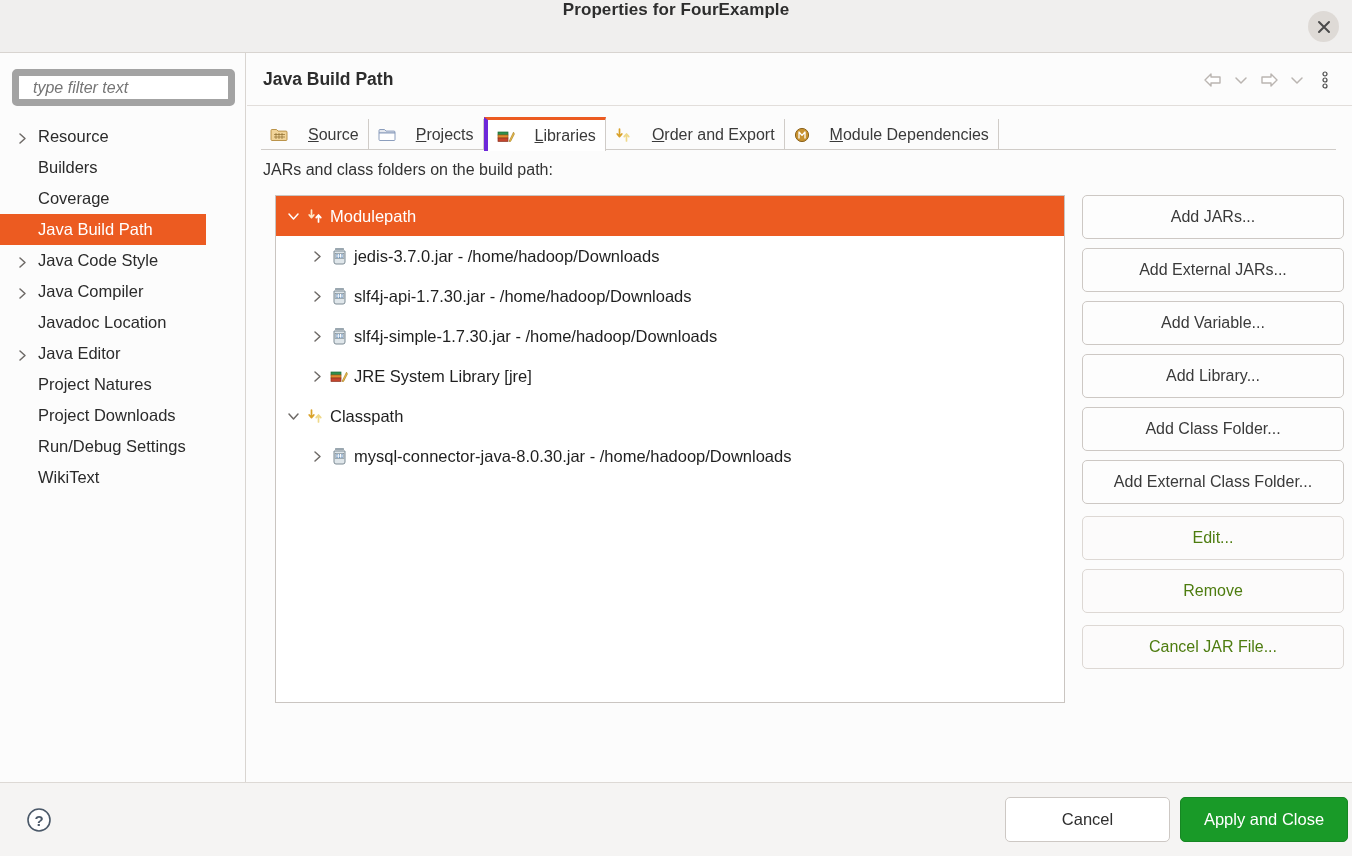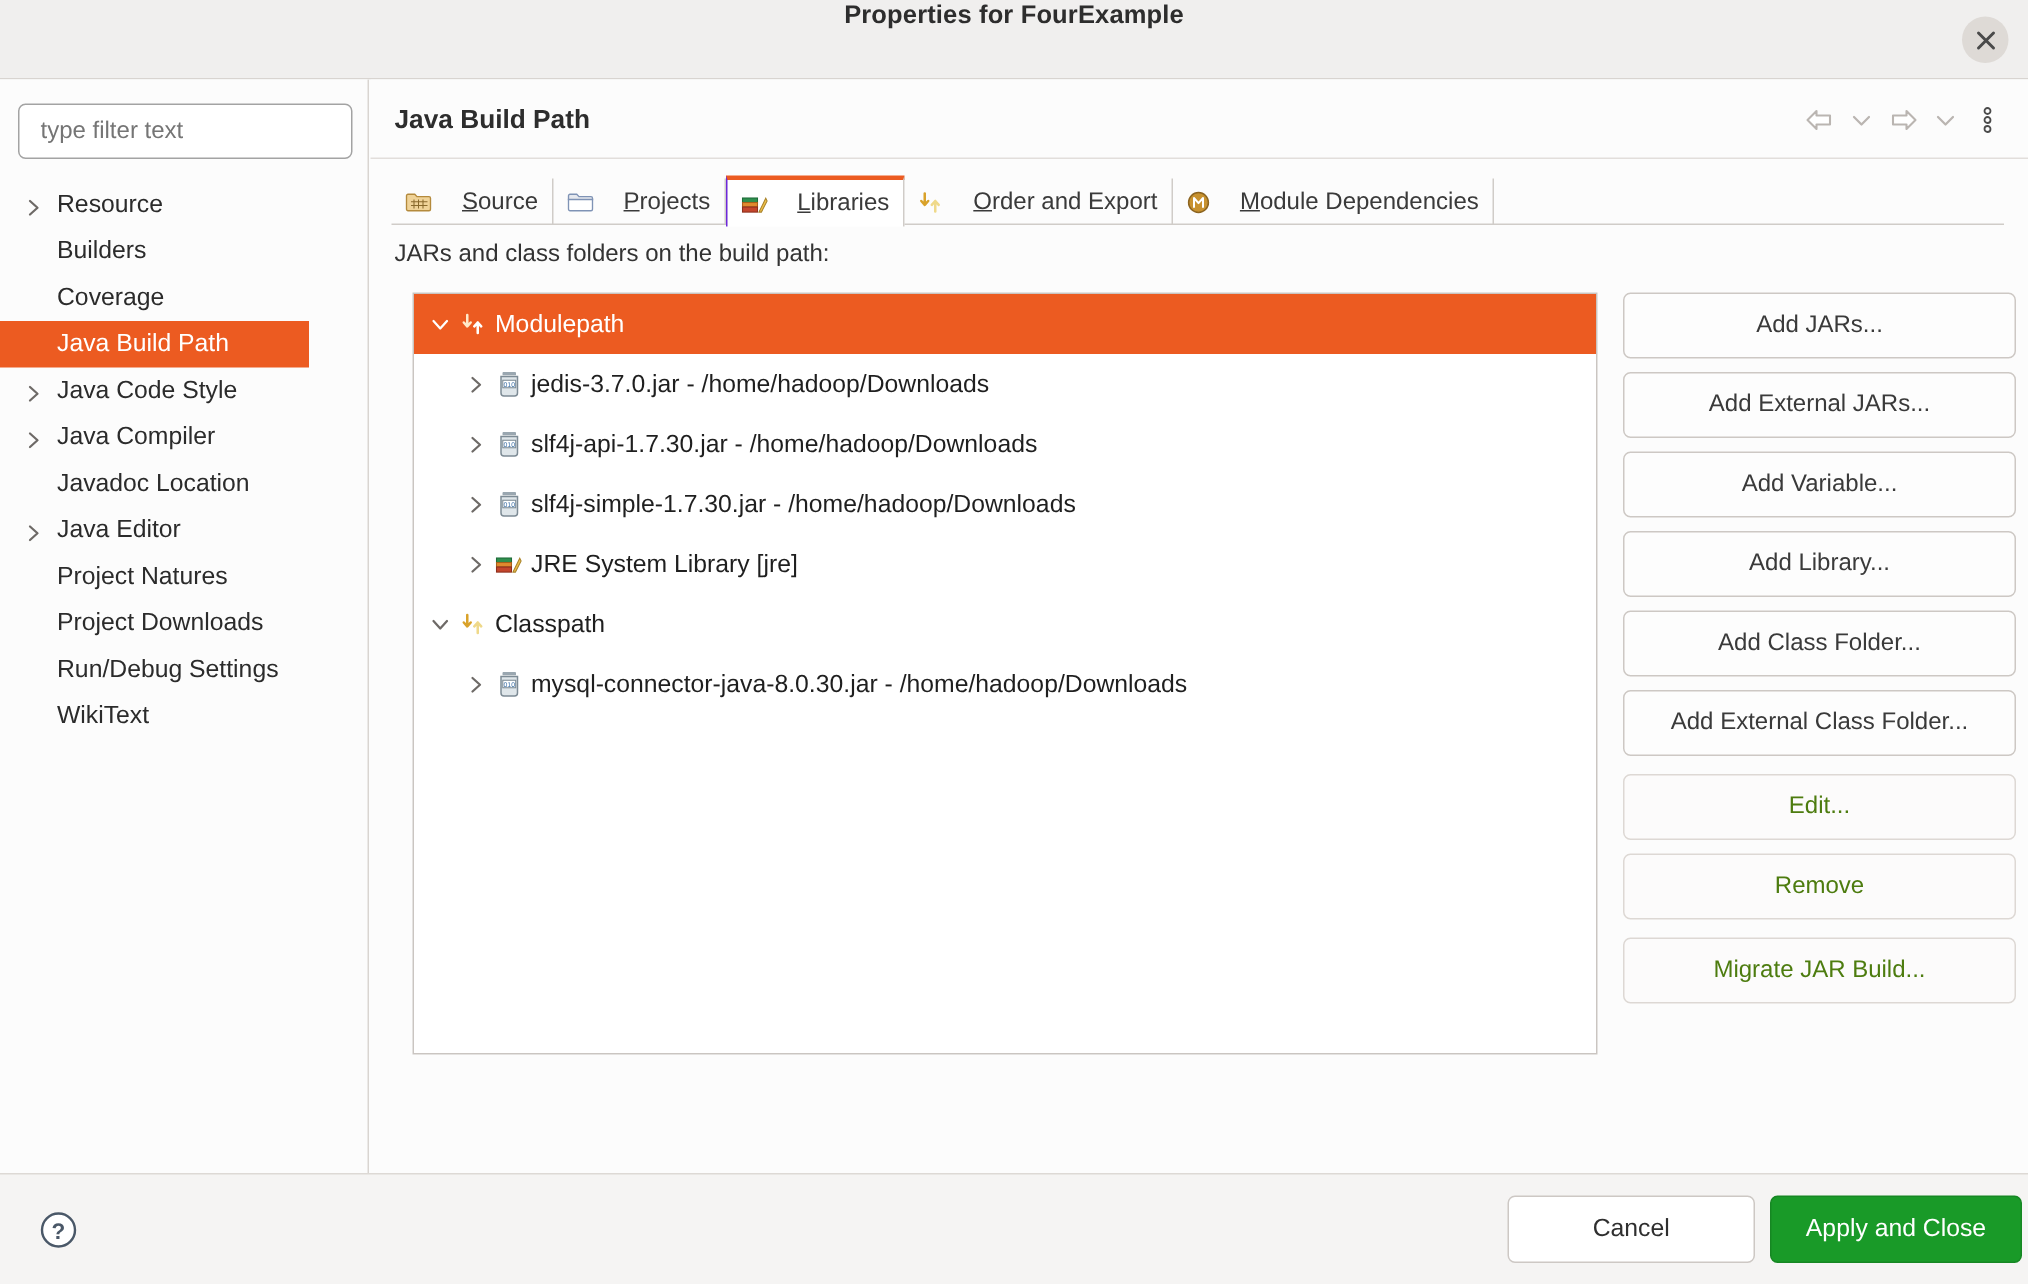--- a/index.html
+++ b/index.html
@@ -37,26 +37,27 @@
     background: #fcfcfc;
   }
   #sidebar {
     position: absolute; left: 0; top: 0; width: 246px; height: 729px;
     background: #fcfcfc;
     border-right: 1px solid #d9d5d1;
   }
   #filter-input {
     position: absolute; left: 12px; top: 16px;
     width: 223px; height: 37px;
-    border: 1px solid #a3a3a3; border-radius: 5px;
+    border: 7px solid #a3a3a3; border-radius: 5px;
     background: #fff;
     font-family: "Liberation Sans", sans-serif;
     font-size: 16px; color: #8a8481;
     padding: 0 14px;
     outline: none;
+    font-style: italic;
   }
   #tree-nav {
     position: absolute; left: 0; top: 68px; width: 206px;
   }
   .nav-item {
     position: relative;
     height: 31px;
     display: flex; align-items: center;
     font-size: 16.5px; color: #2b2b2b;
     cursor: pointer;
@@ -116,21 +117,21 @@
     font-size: 16px; color: #3a3a3a;
     cursor: pointer;
     border-right: 1px solid #d0ccc8;
     background: transparent;
     white-space: nowrap;
   }
   .tab:first-child { border-left: none; }
   .tab.active {
     background: #ffffff;
     border-top: 3px solid #ec5b21;
-    border-left: 1px solid #6d28d9;
+    border-left: 4px solid #6d28d9;
     border-right: 1px solid #d0ccc8;
     height: 34px;
     margin-bottom: -1px;
     z-index: 3;
   }
   .tab .tab-ico { display: flex; align-items: center; }
   .tab .tab-ico svg { display: block; }
   .tab .mn { text-decoration: underline; }
 
   #tab-underline {
@@ -508,21 +509,21 @@
 
     <div id="btn-col">
         <button class="side-btn">Add JARs...</button>
         <button class="side-btn">Add External JARs...</button>
         <button class="side-btn">Add Variable...</button>
         <button class="side-btn">Add Library...</button>
         <button class="side-btn">Add Class Folder...</button>
         <button class="side-btn">Add External Class Folder...</button>
         <button class="side-btn disabled gap" disabled="">Edit...</button>
         <button class="side-btn disabled" disabled="">Remove</button>
-        <button class="side-btn disabled gap" disabled="">Migrate JAR Build...</button>
+        <button class="side-btn disabled gap" disabled="">Cancel JAR File...</button>
       </div>
 
   </div>
 </div>
 
 <div id="footer">
   <div id="help-icon">
     <svg width="30" height="30" viewBox="0 0 30 30">
       <circle cx="15" cy="15" r="11" fill="#fff" stroke="#4a5868" stroke-width="1.6"></circle>
       <text x="15" y="21" font-family="Liberation Sans, sans-serif" font-size="15" font-weight="bold" fill="#4a5868" text-anchor="middle">?</text>

